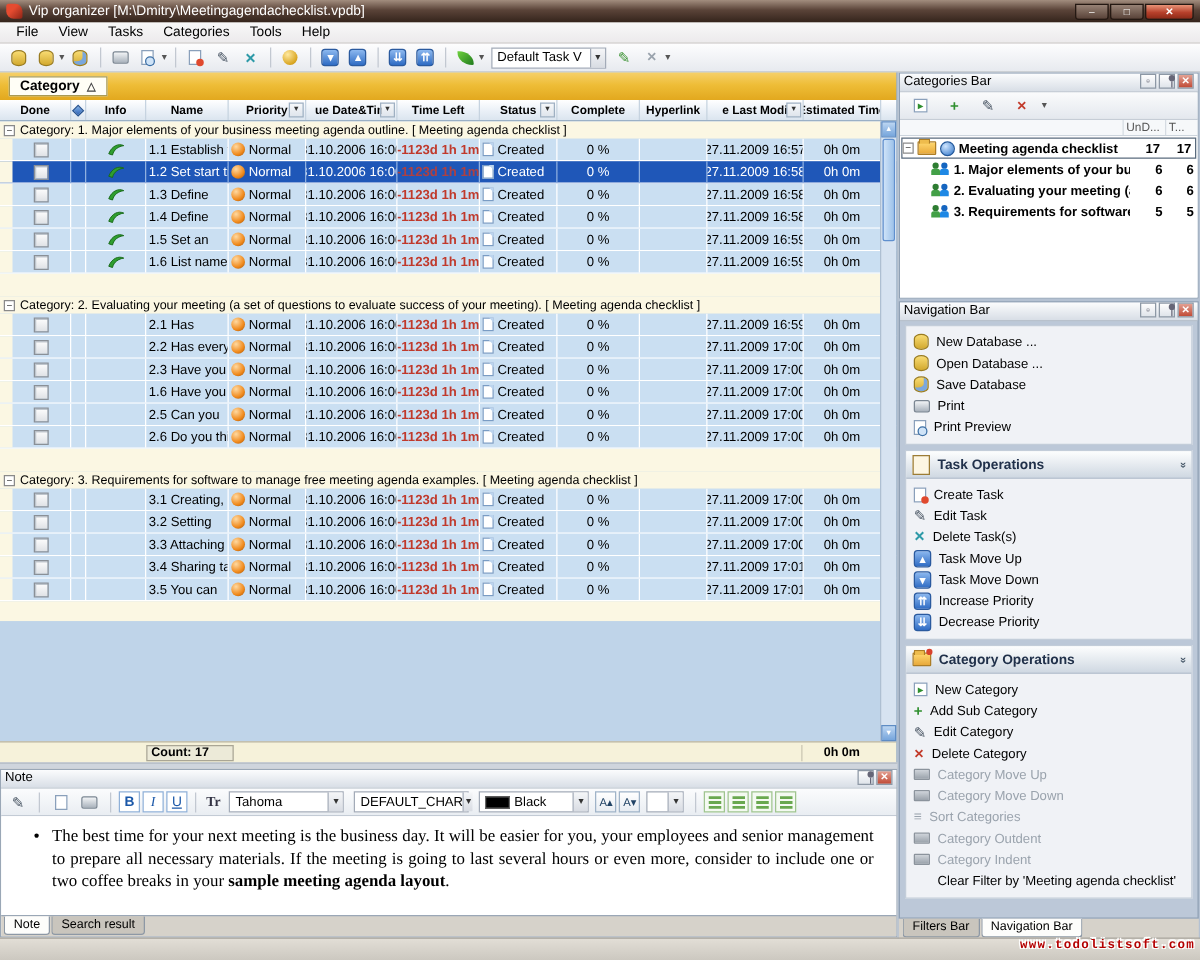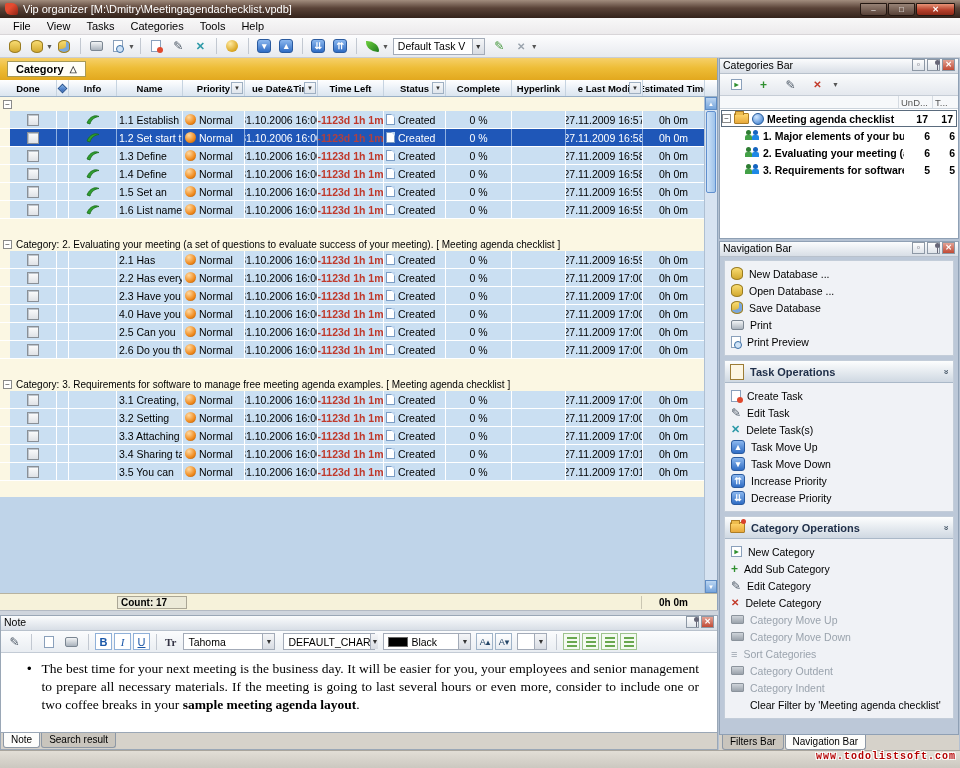--- a/index.html
+++ b/index.html
@@ -297,20 +297,21 @@
         <span>e Last Modi</span>
         <span class="hdd">▼</span>
       </div>
       <div class="hcell" style="width: 62px;">
         <span>Estimated Time</span>
       </div>
     </div>
   <div class="gbody">
       <div class="group-row">
         <span class="expand-box">−</span>
+        <span>Category: 1. Major elements of your business meeting agenda outline.    [ Meeting agenda checklist ]</span>
       </div>
       <div class="task-row">
         <div class="cell spacer" style="width: 10px;"></div>
         <div class="cell " style="width: 47px;">
           <span class="chk"></span>
         </div>
         <div class="cell " style="width: 12px;"></div>
         <div class="cell " style="width: 48px;">
           <svg width="14" height="11" class="swoosh">
             <path d="M1 9 C3.5 2.5 9 0.5 13 2.5 C9 3 5 5.5 4 10 Z" fill="#2f9e2f" stroke="#1a6b1a" stroke-width="0.8"></path>
@@ -560,21 +561,21 @@
         <div class="cell c-center" style="width: 62px;">0h 0m</div>
       </div>
       <div class="task-row">
         <div class="cell spacer" style="width: 10px;"></div>
         <div class="cell " style="width: 47px;">
           <span class="chk"></span>
         </div>
         <div class="cell " style="width: 12px;"></div>
         <div class="cell " style="width: 48px;"></div>
         <div class="cell " style="width: 66px;">
-          <span>4.0 Have you</span>
+          <span>1.6 Have you</span>
         </div>
         <div class="cell " style="width: 62px;">
           <span class="ball"></span>
           <span>Normal</span>
         </div>
         <div class="cell c-center" style="width: 73px;">31.10.2006 16:00</div>
         <div class="cell c-red" style="width: 66px;">-1123d 1h 1m</div>
         <div class="cell " style="width: 62px;">
           <span class="page-ic"></span>
           <span>Created</span>

